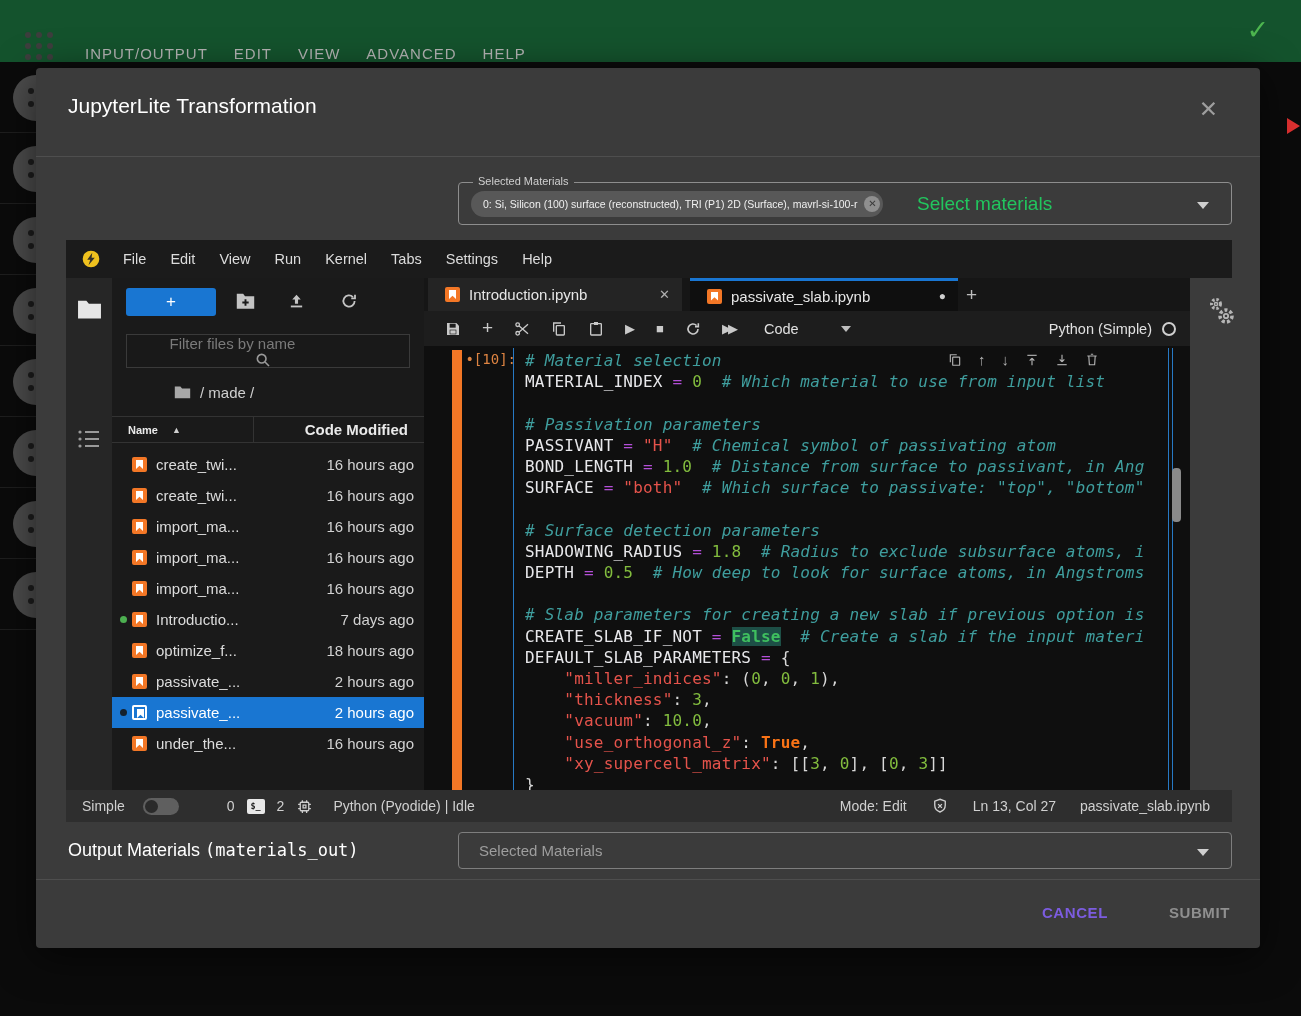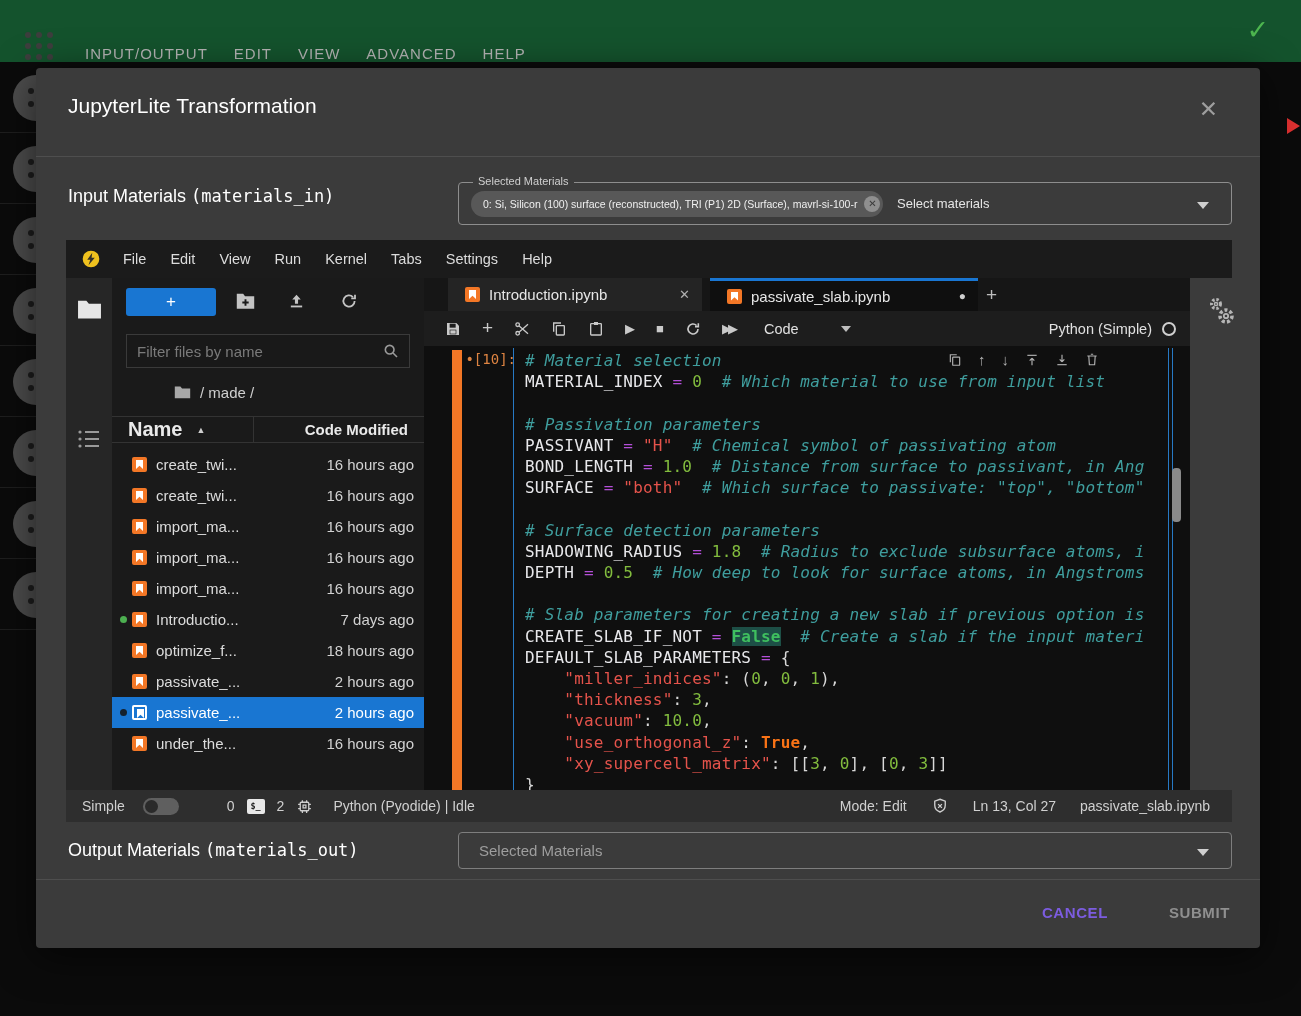--- a/index.html
+++ b/index.html
@@ -32,21 +32,21 @@
   .section-label .mono { font-family:"DejaVu Sans Mono", monospace; font-size:17px; }
   .input-label { top:118px; }
   .output-label { top:772px; }
 
   
   .sel-field { position:absolute; left:422px; top:114px; width:774px; height:43px; border:1px solid #8d8d8d; border-radius:4px; display:flex; align-items:center; }
   .sel-legend { position:absolute; left:14px; top:-8px; background:#3b3b3b; padding:0 5px; font-size:11px; color:#cfcfcf; }
   .chip { margin-left:12px; height:26px; background:#585858; border-radius:13px; display:flex; align-items:center; padding:0 6px 0 12px; max-width:412px; }
   .chip-text { font-size:10.5px; color:#f0f0f0; white-space:nowrap; }
   .chip-x { margin-left:7px; width:16px; height:16px; border-radius:50%; background:#8f8f8f; color:#3b3b3b; font-size:10px; display:flex; align-items:center; justify-content:center; cursor:pointer; flex:none; }
-  .sel-placeholder { margin-left:14px; font-size:13px; color:#e5e5e5; }
+  .sel-placeholder { margin-left:34px; font-size:19px; color:#22c55e; }
   .caret { position:absolute; right:22px; top:19px; width:0; height:0; border-left:6px solid transparent; border-right:6px solid transparent; border-top:7px solid #cfcfcf; cursor:pointer; }
 
   
   .out-field { position:absolute; left:422px; top:764px; width:774px; height:37px; border:1px solid #7e7e7e; border-radius:4px; display:flex; align-items:center; }
   .out-field .val { margin-left:20px; font-size:15px; color:#9e9e9e; }
   .out-field .caret { top:16px; }
 
   .m-footer-divider { position:absolute; left:0; top:811px; width:100%; height:1px; background:#4e4e4e; }
   .btn-cancel { position:absolute; right:152px; top:836px; font-size:15px; font-weight:700; letter-spacing:.6px; color:#7c5ce0; cursor:pointer; }
   .btn-submit { position:absolute; right:30px; top:836px; font-size:15px; font-weight:700; letter-spacing:.6px; color:#8f8f8f; cursor:pointer; }
@@ -58,27 +58,27 @@
   .jl-menu-item { padding:0 12px; font-size:14.5px; color:#dcdcdc; cursor:pointer; }
 
   .jl-activity { position:absolute; left:0; top:38px; width:46px; height:512px; background:#262626; }
   .act-icon { position:absolute; left:11px; cursor:pointer; }
   .run-circle { width:25px; height:25px; border-radius:50%; background:#a8a8a8; position:relative; }
   .run-circle::after { content:""; position:absolute; left:8px; top:8px; width:9px; height:9px; background:#262626; }
 
   .jl-filepanel { position:absolute; left:46px; top:38px; width:312px; height:512px; background:#1a1a1a; }
   .fb-new { position:absolute; left:14px; top:10px; width:90px; height:28px; background:#1976d2; border-radius:3px; color:#fff; font-size:17px; display:flex; align-items:center; justify-content:center; cursor:pointer; }
   .fb-tool { position:absolute; top:14px; cursor:pointer; }
-  .fb-filter { position:absolute; left:14px; top:56px; width:284px; height:34px; background:#191919; border:1px solid #3a3a3a; display:flex; align-items:center; }
+  .fb-filter { position:absolute; left:14px; top:56px; width:284px; height:34px; background:#191919; border:1px solid #3a3a3a; display:flex; align-items:center;flex-direction:column; }
   .fb-filter input { flex:1; background:transparent; border:none; outline:none; color:#bdbdbd; font-size:15px; padding:0 8px 0 10px; font-family:"Liberation Sans", sans-serif; }
   .fb-filter input::placeholder { color:#7a7a7a; }
   .fb-crumb { position:absolute; left:14px; top:100px; height:28px; display:flex; align-items:center; gap:9px;margin-left:48px; }
   .fb-crumb .crumb-text { font-size:15px; color:#cfcfcf; cursor:pointer; }
   .fb-header { position:absolute; left:0; top:138px; width:312px; height:27px; border-top:1px solid #333; border-bottom:1px solid #333; display:flex; align-items:center; }
-  .fb-header .h-name { margin-left:16px; font-size:20px; font-weight:700; color:#eaeaea; }
+  .fb-header .h-name { margin-left:16px; font-size:11px; font-weight:700; color:#eaeaea; }
   .fb-header .sort { margin-left:14px; font-size:9px; color:#cfcfcf; }
   .fb-header .h-div { position:absolute; left:141px; top:0; width:1px; height:100%; background:#333; }
   .fb-header .h-mod { position:absolute; right:16px; font-size:15px; font-weight:700; color:#eaeaea; }
   .file-list { position:absolute; left:0; top:171px; width:312px; height:341px; overflow:hidden; }
   .file-row { position:relative; height:31px; display:flex; align-items:center; cursor:pointer; }
   .file-row.selected { background:#1976d2; }
   .run-dot { width:7px; height:7px; border-radius:50%; margin-left:8px; flex:none; }
   .run-dot.green { background:#4caf50; }
   .run-dot.dark { background:#14212e; }
   .nb-icon { width:15px; height:15px; background:#f37726; border-radius:2px; margin-left:5px; position:relative; flex:none; }
@@ -86,21 +86,21 @@
   .nb-icon.sel { background:#1976d2; border:2px solid #fff; }
   .nb-icon.sel::after { left:3px; top:2px; }
   .fname { margin-left:9px; font-size:15px; color:#dcdcdc; white-space:nowrap; }
   .file-row.selected .fname, .file-row.selected .ftime { color:#fff; }
   .ftime { position:absolute; right:10px; font-size:15px; color:#d2d2d2; }
 
   
   .jl-dock { position:absolute; left:358px; top:38px; width:766px; height:512px; background:#161616; }
   .tabbar { position:absolute; left:0; top:0; width:766px; height:33px; display:flex; }
   .tab { display:flex; align-items:center; height:33px; padding:0 12px; cursor:pointer; }
-  .tab1 { margin-left:24px; width:254px; background:#242424; }
+  .tab1 { margin-left:4px; width:254px; background:#242424; }
   .tab2 { margin-left:8px; width:268px; background:#0f0f0f; border-top:3px solid #1976d2; }
   .tab .label { margin-left:9px; font-size:15px; color:#e6e6e6; white-space:nowrap; }
   .tab .close { margin-left:auto; color:#b0b0b0; font-size:13px; }
   .tab .dirty { margin-left:auto; color:#cfcfcf; font-size:12px; }
   .tab-add { margin-left:8px; color:#bdbdbd; font-size:19px; align-self:center; cursor:pointer; }
 
   .nb-toolbar { position:absolute; left:0; top:33px; width:766px; height:35px; background:#1d1d1d; display:flex; align-items:center; }
   .tb-icon { margin-left:21px; cursor:pointer; color:#c9c9c9; flex:none; }
   .tb-glyph { font-size:13px; color:#c9c9c9; }
   .tb-plus { font-size:19px; margin-top:-2px; }
@@ -217,23 +217,20 @@
       </div>
     </div>
   </div>
 <div class="red-arrow"></div>
 
 <div class="modal">
   <div class="m-title">JupyterLite Transformation</div>
   <div class="m-close">✕</div>
   <div class="m-divider"></div>
 
-  <div class="section-label input-label">
-    <span>Input Materials </span><span class="mono">(materials_in)</span>
-  </div>
 
   <div class="sel-field">
     <span class="sel-legend">Selected Materials</span>
     <span class="chip">
       <span class="chip-text">0: Si, Silicon (100) surface (reconstructed), TRI (P1) 2D (Surface), mavrl-si-100-r</span>
       <span class="chip-x">✕</span>
     </span>
     <span class="sel-placeholder">Select materials</span>
     <span class="caret"></span>
   </div>

